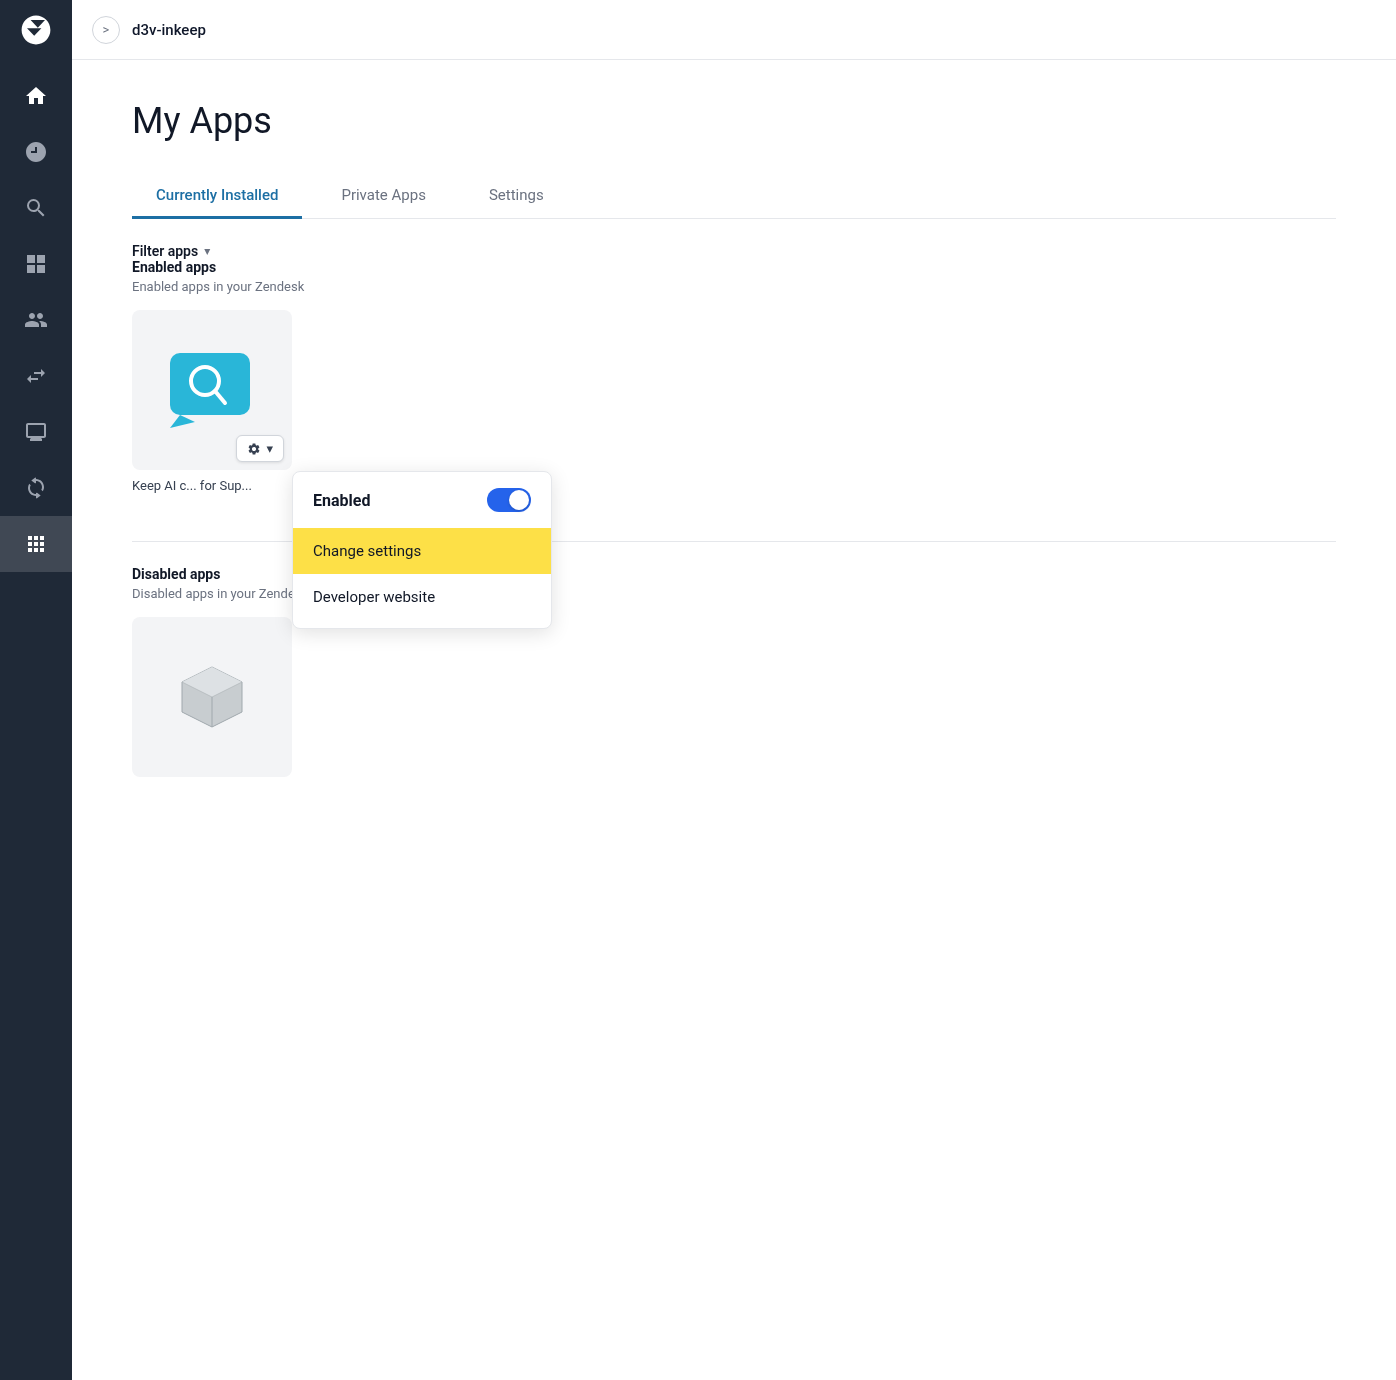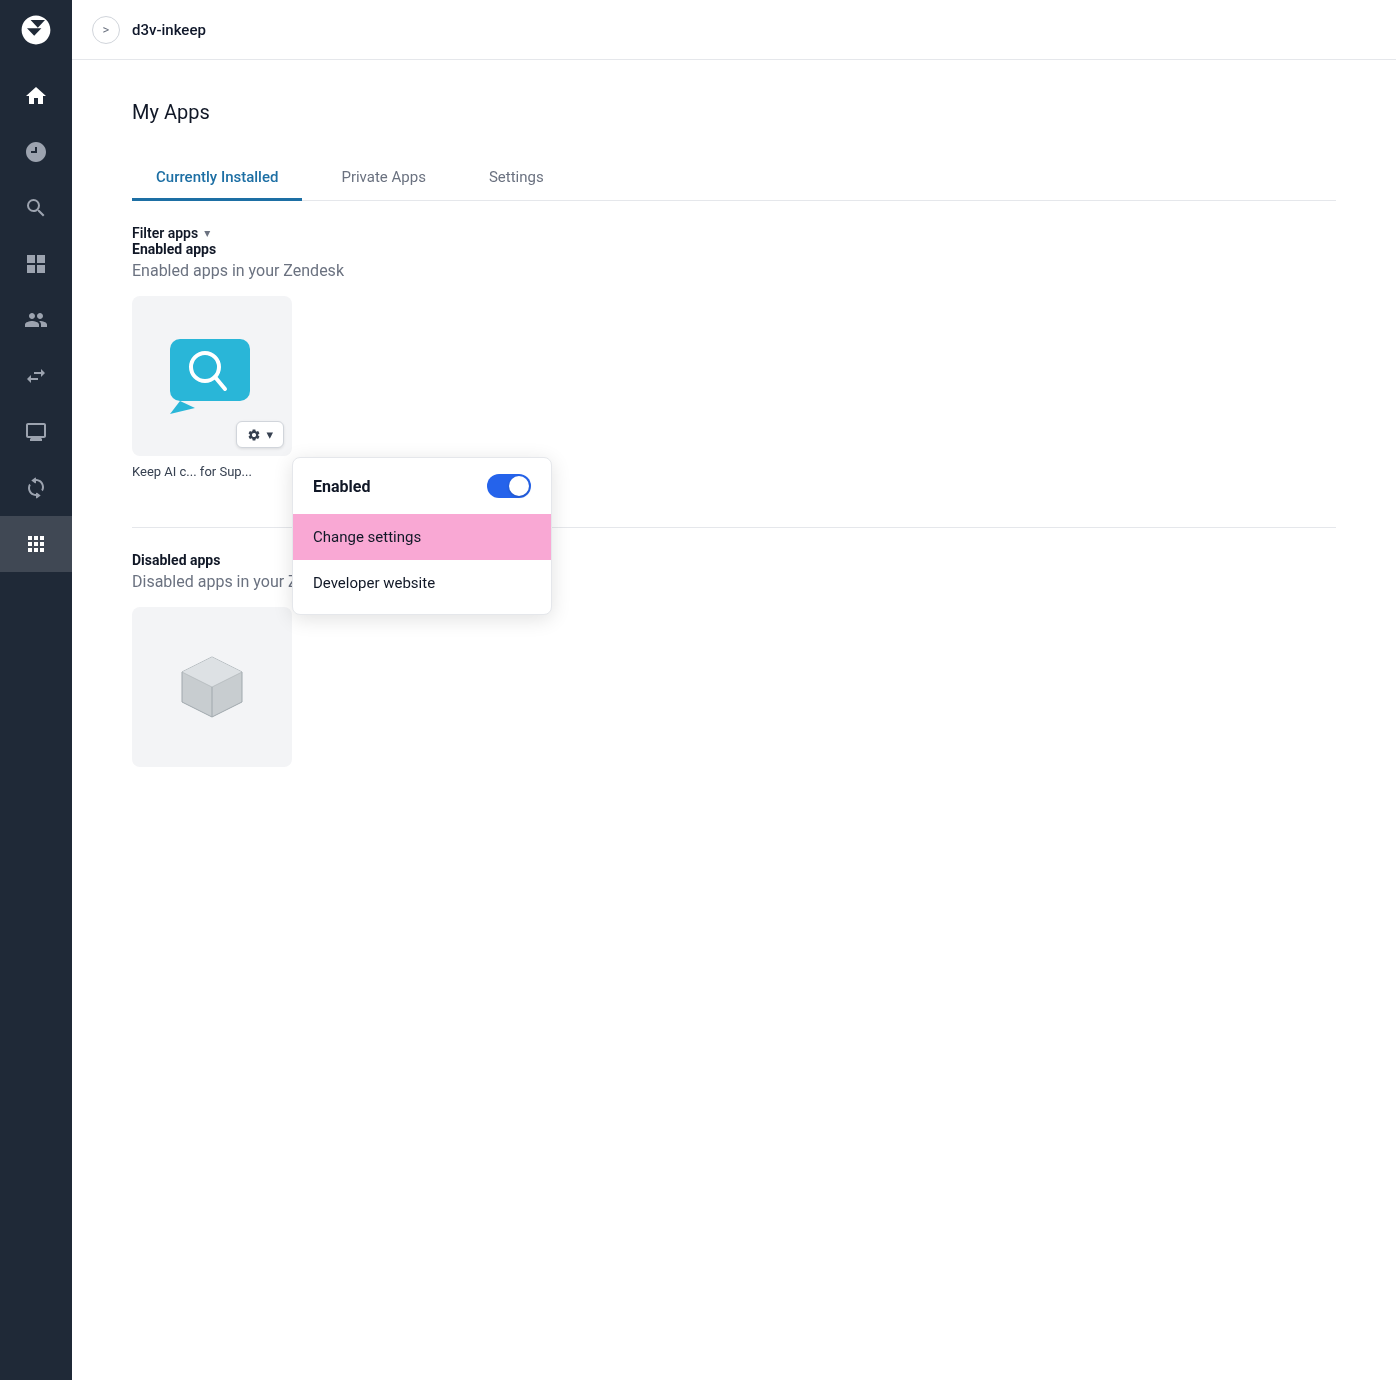--- a/index.html
+++ b/index.html
@@ -81,21 +81,21 @@
       overflow: hidden;
     }
     .main-content {
       flex: 1;
       padding: 40px 60px;
       overflow-y: auto;
       position: relative;
     }
 
     .page-title {
-      font-size: 20px;
+      font-size: 36px;
       font-weight: 400;
       color: #111827;
       margin-bottom: 32px;
     }
 
     
     .tabs {
       display: flex;
       border-bottom: 1px solid #e5e7eb;
       margin-bottom: 24px;
@@ -131,21 +131,21 @@
     .filter-chevron { color: #6b7280; font-size: 12px; }
 
     
     .section-title {
       font-size: 14px;
       font-weight: 700;
       color: #111827;
       margin-bottom: 4px;
     }
     .section-subtitle {
-      font-size: 16px;
+      font-size: 13px;
       color: #6b7280;
       margin-bottom: 16px;
     }
 
     
     .app-card {
       width: 160px;
       height: 160px;
       background: #f3f4f6;
       border-radius: 8px;
@@ -257,21 +257,21 @@
       background: #fff;
       border-radius: 50%;
       box-shadow: 0 1px 3px rgba(0,0,0,0.2);
     }
     .dropdown-item {
       padding: 14px 20px;
       font-size: 15px;
       color: #111827;
       cursor: pointer;
     }
-    .dropdown-item.highlighted { background: #f9a8d4; }
+    .dropdown-item.highlighted { background: #fde047; }
   </style>
 </head>
 <body>
 
 <div class="sidebar">
   <div class="sidebar-logo">
     <svg viewBox="0 0 40 40" xmlns="http://www.w3.org/2000/svg">
       <path d="M20 4C11.163 4 4 11.163 4 20s7.163 16 16 16 16-7.163 16-16S28.837 4 20 4zm-2 22.5L10 18h16l-8 8.5zm4-9L14 9h16l-8 8.5z" fill="#fff"></path>
     </svg>
   </div>

